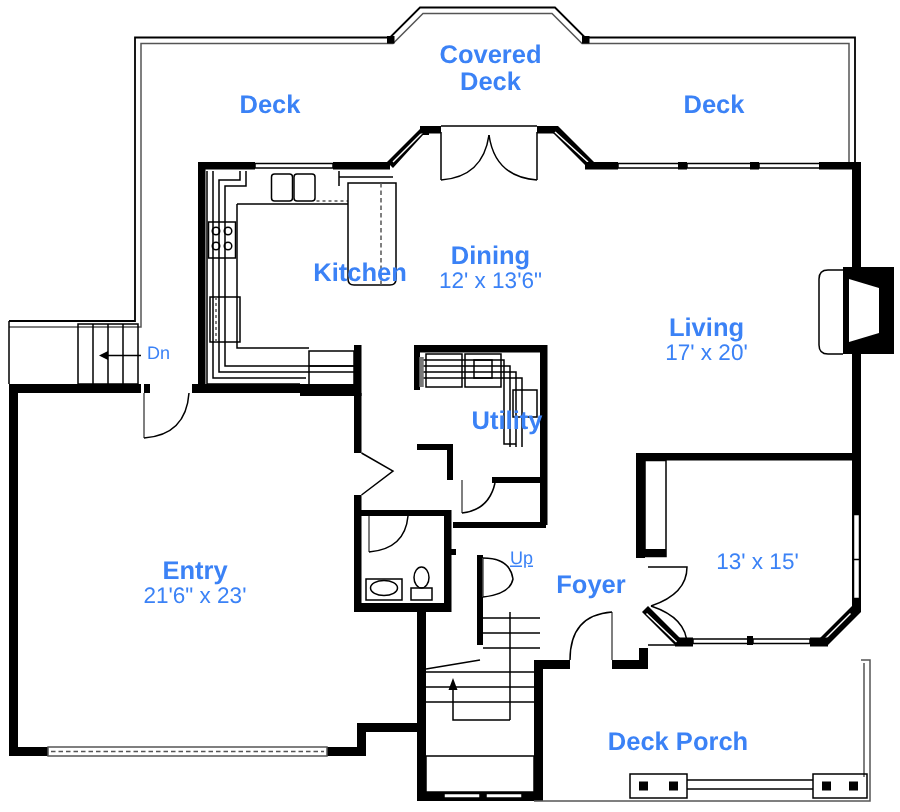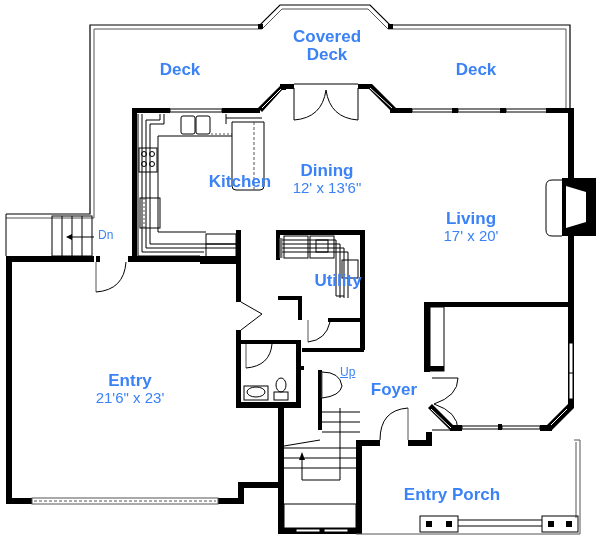--- a/index.html
+++ b/index.html
@@ -279,20 +279,21 @@
 <div class="lbl" style="left:70px; top:372px; width:120px;">
   <span class="name">Entry</span>
   <span class="dim">21'6" x 23'</span>
 </div>
 
 <div class="lbl" style="left:364px; top:381px; width:60px;">
   <span class="name">Foyer</span>
 </div>
 
 <div class="lbl" style="left:460px; top:367px; width:90px;">
+  <span class="dim">13' x 15'</span>
 </div>
 
 <div class="lbl" style="left:392px; top:486px; width:120px;">
-  <span class="name">Entry Porch</span>
+  <span class="name">Deck Porch</span>
 </div>
 
 <div class="lbl small" style="left:98px; top:229px;">Dn</div>
 <div class="lbl small" style="left:340px; top:366px;text-decoration:underline;">Up</div>
 
 </body></html>

